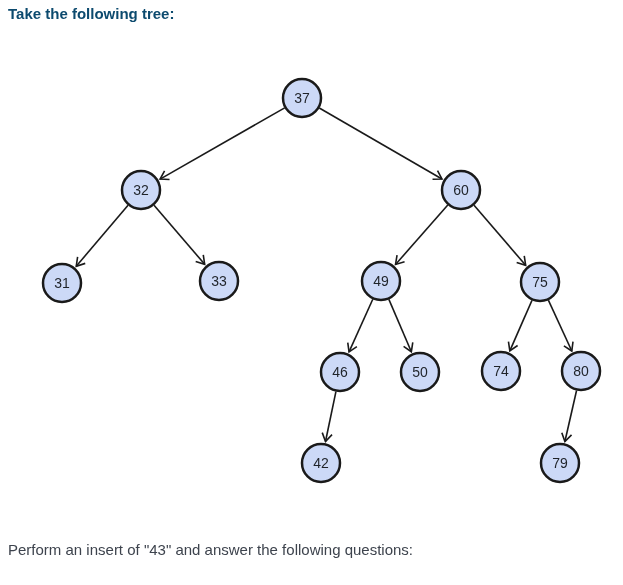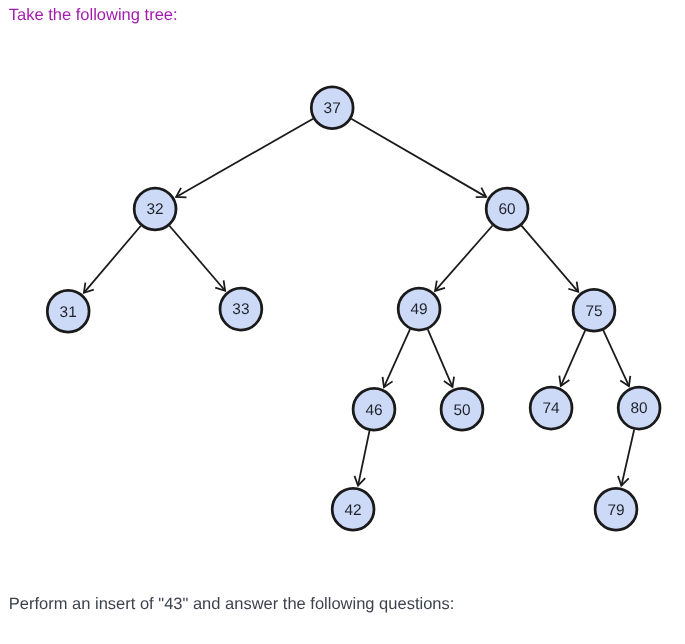--- a/index.html
+++ b/index.html
@@ -24,21 +24,21 @@
   .tree-svg { position: absolute; left: 0; top: 0; }
   .node-label {
     font-family: "Liberation Sans", sans-serif;
     font-size: 14px;
   }
 </style>
 </head>
 <body>
 
 <div class="page">
-  <div class="prompt prompt-top" style="color: #a21caf;">Take the following tree:</div>
+  <div class="prompt prompt-top" style="color: #0c4a6e; font-weight: bold;">Take the following tree:</div>
 
   <svg id="tree-svg" class="tree-svg" width="623" height="585" xmlns="http://www.w3.org/2000/svg">
       <defs>
         <marker id="arrow-v" markerUnits="userSpaceOnUse" markerWidth="14" markerHeight="14" refX="10" refY="7" orient="auto">
           <path d="M2,2 L10,7 L2,12" fill="none" stroke="#1a1a1a" stroke-width="1.6"></path>
         </marker>
       </defs>
       <line x1="284.6351371575108" y1="107.92277876713668" x2="160.1013491267381" y2="179.08494335614967" stroke="#1a1a1a" stroke-width="1.6" marker-end="url(#arrow-v)"></line>
       <line x1="319.3110098601905" y1="108.01643337822341" x2="441.95788915379046" y2="178.98192328395425" stroke="#1a1a1a" stroke-width="1.6" marker-end="url(#arrow-v)"></line>
       <line x1="128.05178988957155" y1="205.2428296236689" x2="76.24303112147128" y2="266.2328874139642" stroke="#1a1a1a" stroke-width="1.6" marker-end="url(#arrow-v)"></line>

